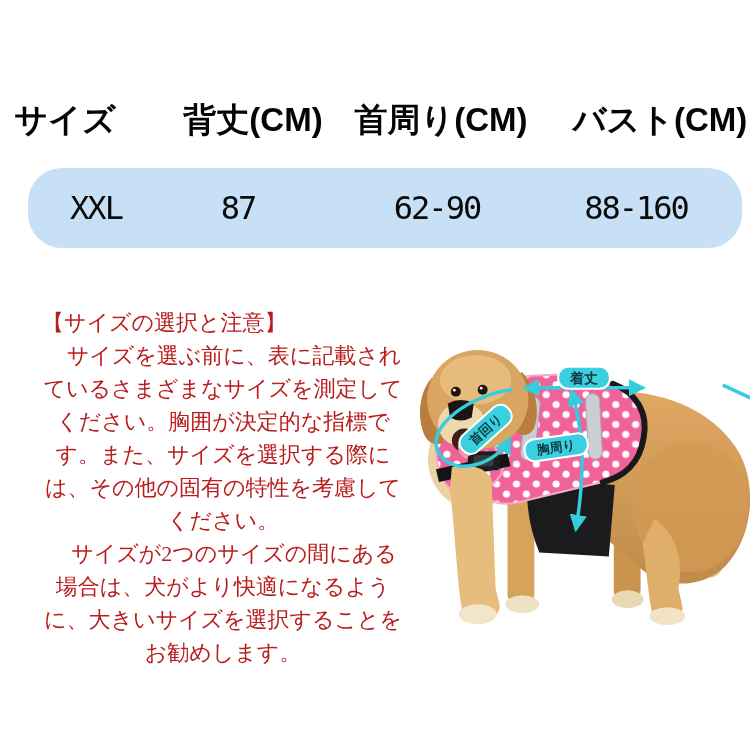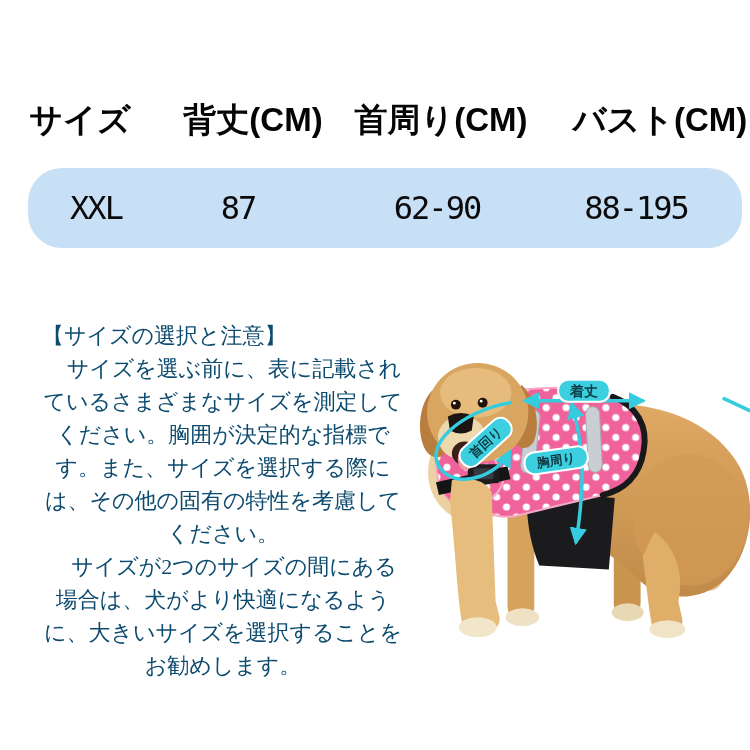--- a/index.html
+++ b/index.html
@@ -9,38 +9,38 @@
     font-family:"Liberation Sans",sans-serif;
     color:#000;
   }
   
   .thead{position:absolute;left:0;top:98px;width:100%;height:46px;}
   .thead span{
     position:absolute;top:0;transform:translateX(-50%);
     font-family:"Liberation Sans",sans-serif;font-weight:bold;
     font-size:33px;line-height:44px;white-space:nowrap;color:#050505;
   }
-  .th0{left:80px}.th1{left:253px}.th2{left:441px}.th3{left:660px}
+  .th0{left:65px}.th1{left:253px}.th2{left:441px}.th3{left:660px}
   .trow-bg{
     position:absolute;left:28px;top:168px;width:714px;height:80px;
     border-radius:34px;background:#c7e0f6;
   }
   .trow{position:absolute;left:0;top:188px;width:100%;height:40px;}
   .trow span{
     position:absolute;top:0;transform:translateX(-50%);
     font-family:"DejaVu Sans Mono",monospace;
     font-size:32px;line-height:40px;letter-spacing:-2px;
     white-space:nowrap;color:#0a0a0a;
   }
   .td0{left:96px}.td1{left:238px}.td2{left:437px}.td3{left:636px}
   
   .notes{
-    position:absolute;left:42px;top:319px;width:708px;
+    position:absolute;left:42px;top:306px;width:708px;
     font-family:"Liberation Serif",serif;
-    font-size:22px;line-height:33px;color:#0c4a6e;
+    font-size:22px;line-height:33px;color:#b91c1c;
   }
   .notes-title{white-space:nowrap;}
   .notes p{margin:0;text-align:center;}
   .dog-figure{
     float:right;width:338px;height:298px;
     margin:1px 0 4px 8px;position:relative;
   }
   .dog-figure svg{display:block;width:100%;height:100%;}
   .pill-text{
     font-family:"Liberation Sans",sans-serif;font-weight:bold;
@@ -55,21 +55,21 @@
     <span class="th0">サイズ</span>
     <span class="th1">背丈(CM)</span>
     <span class="th2">首周り(CM)</span>
     <span class="th3">バスト(CM)</span>
   </div>
   <div class="trow-bg"></div>
   <div class="trow">
     <span class="td0">XXL</span>
     <span class="td1">87</span>
     <span class="td2">62-90</span>
-    <span class="td3">88-195</span>
+    <span class="td3">88-160</span>
   </div>
 </div>
 
 <div class="notes">
   <div class="notes-title">【サイズの選択と注意】</div>
 
   <div class="dog-figure">
     <svg viewBox="0 0 340 300">
       <defs>
         <linearGradient id="coat" x1="0" y1="0" x2="0" y2="1">

